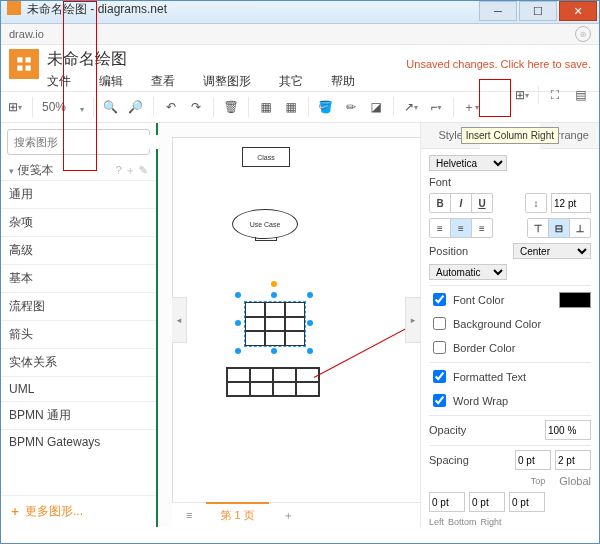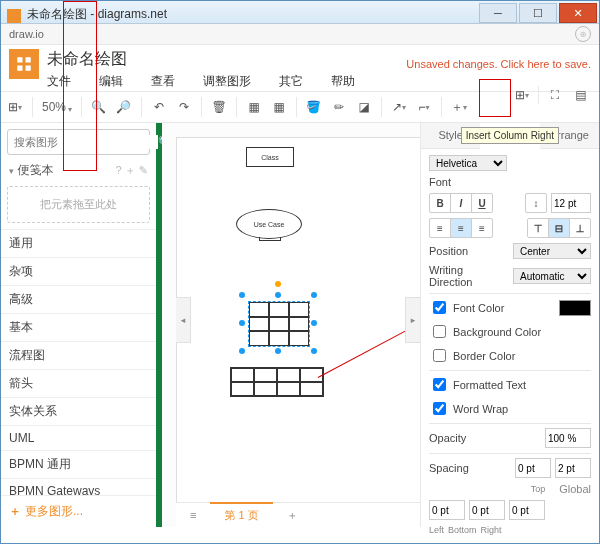--- a/index.html
+++ b/index.html
@@ -1,39 +1,39 @@
 <!DOCTYPE html>
 <html><head>
 <meta charset="utf-8">
 <style>
 html,body{margin:0;padding:0;font-family:Arial,Helvetica,sans-serif;font-size:12px;color:#333;background:#ececec;width:600px;height:544px;overflow:hidden}
 .window{border:1px solid #5a8fbc;background:#fff;width:598px;height:542px;position:relative}
-.titlebar{height:22px;background:linear-gradient(#eaf3fb,#d7e8f7);display:flex;align-items:flex-end;border-bottom:1px solid #b9cbda}
+.titlebar{height:22px;background:linear-gradient(#eaf3fb,#d7e8f7);display:flex;align-items:flex-start;border-bottom:1px solid #b9cbda}
 .titlebar .app-icon{width:14px;height:14px;background:#f08f2e;margin:0 6px}
 .titlebar .title{flex:1;font-size:12px;color:#333}
 .titlebar .win-btns{display:flex}
 .titlebar .win-btns div{width:36px;height:18px;margin-right:2px;display:flex;align-items:center;justify-content:center;font-size:11px;color:#333;background:#dbe7f3;border:1px solid #b0c4d8}
 .titlebar .win-btns .close{background:#d9512c;color:#fff;border-color:#b23e1f}
 .draw-header{height:20px;background:#f6f6f6;border-bottom:1px solid #e8e8e8;padding:0 8px;display:flex;align-items:center;color:#666;font-size:11px;justify-content:space-between}
 .globe{width:14px;height:14px;border:1px solid #bbb;border-radius:50%;display:flex;align-items:center;justify-content:center;font-size:8px;color:#bbb}
 .doc-header{height:42px;display:flex;align-items:flex-start;padding:4px 8px 0;border-bottom:1px solid #e8e8e8}
 .doc-icon{width:30px;height:30px;background:#f08f2e;display:flex;align-items:center;justify-content:center;margin-right:8px}
 .doc-icon svg{fill:#fff}
 .doc-info{flex:1}
 .doc-title{font-size:16px;font-weight:400;color:#333}
 .menus{display:flex;gap:28px;margin-top:3px}
 .menus span{font-size:12px;color:#333;cursor:pointer}
 .unsaved{color:#d9512c;font-size:11px;margin-left:10px;margin-top:9px}
 .toolbar{height:30px;border-bottom:1px solid #e8e8e8;display:flex;align-items:center;padding:0 6px;gap:9px;color:#666;font-size:12px}
 .toolbar .ico{width:16px;height:16px;display:flex;align-items:center;justify-content:center;color:#555}
 .toolbar .sep{width:1px;height:20px;background:#e8e8e8}
-.zoom{display:flex;align-items:flex-end;gap:2px}
+.zoom{display:flex;align-items:flex-end;gap:14px}
 .caret{font-size:8px;color:#888}
 .main{display:flex;height:calc(100% - 138px)}
-.sidebar{width:155px;border-right:6px solid #15803d;background:#fff;display:flex;flex-direction:column}
+.sidebar{width:155px;border-right:2px solid #15803d;background:#fff;display:flex;flex-direction:column}
 .search{margin:6px;display:flex;align-items:center;border:1px solid #ccc;border-radius:3px;padding:2px 4px;height:20px}
 .search input{flex:1;border:none;outline:none;font-size:11px;color:#999}
 .section-head{display:flex;align-items:center;padding:1px 8px;font-size:12px;color:#555}
 .section-head .expand{margin-left:auto;color:#bbb;font-size:11px}
 .drop-area{margin:6px;border:1px dashed #ccc;border-radius:3px;text-align:center;padding:10px 0;color:#aaa;font-size:11px}
 .shape-list{flex:1;overflow:auto}
 .shape-list .item{padding:5px 8px;border-top:1px solid #eee;font-size:12px;color:#444;cursor:pointer}
 .more-shapes{border-top:1px solid #eee;padding:7px 8px;color:#f08f2e;font-size:12px;display:flex;align-items:center;gap:4px}
 .canvas-wrap{flex:1;position:relative;background:#fff}
 .ruler-h{height:14px;border-bottom:1px solid #ddd;background:#fcfcfc;position:absolute;left:14px;right:0;top:0}
@@ -154,21 +154,20 @@
     <div class="sidebar">
       <div class="search">
         <input placeholder="搜索图形" style="">
         <span style="color:#888">🔍</span>
       </div>
       <div class="section-head">
         <span style="font-size:9px;margin-right:4px;color:#888">▾</span>
         <span>便笺本</span>
         <span class="expand">? ＋ ✎</span>
       </div>
-      <div class="drop-area">把元素拖至此处</div>
       <div class="shape-list">
         <div class="item">通用</div>
         <div class="item">杂项</div>
         <div class="item">高级</div>
         <div class="item">基本</div>
         <div class="item">流程图</div>
         <div class="item">箭头</div>
         <div class="item">实体关系</div>
         <div class="item">UML</div>
         <div class="item">BPMN 通用</div>
@@ -277,21 +276,20 @@
             <span>⊤</span>
             <span class="active">⊟</span>
             <span>⊥</span>
           </div>
         </div>
         <div class="row">
             <span class="label">Position</span>
             <select><option>Center</option></select>
           </div>
         <div class="row">
-            <span class="label">Writing Direction</span>
             <select><option>Automatic</option></select>
           </div>
         <div class="hr"></div>
         <div class="row">
             <input type="checkbox" checked="" style="">
             <span class="label">Font Color</span>
             <span class="swatch"></span>
           </div>
         <div class="row">
             <input type="checkbox" style="">

